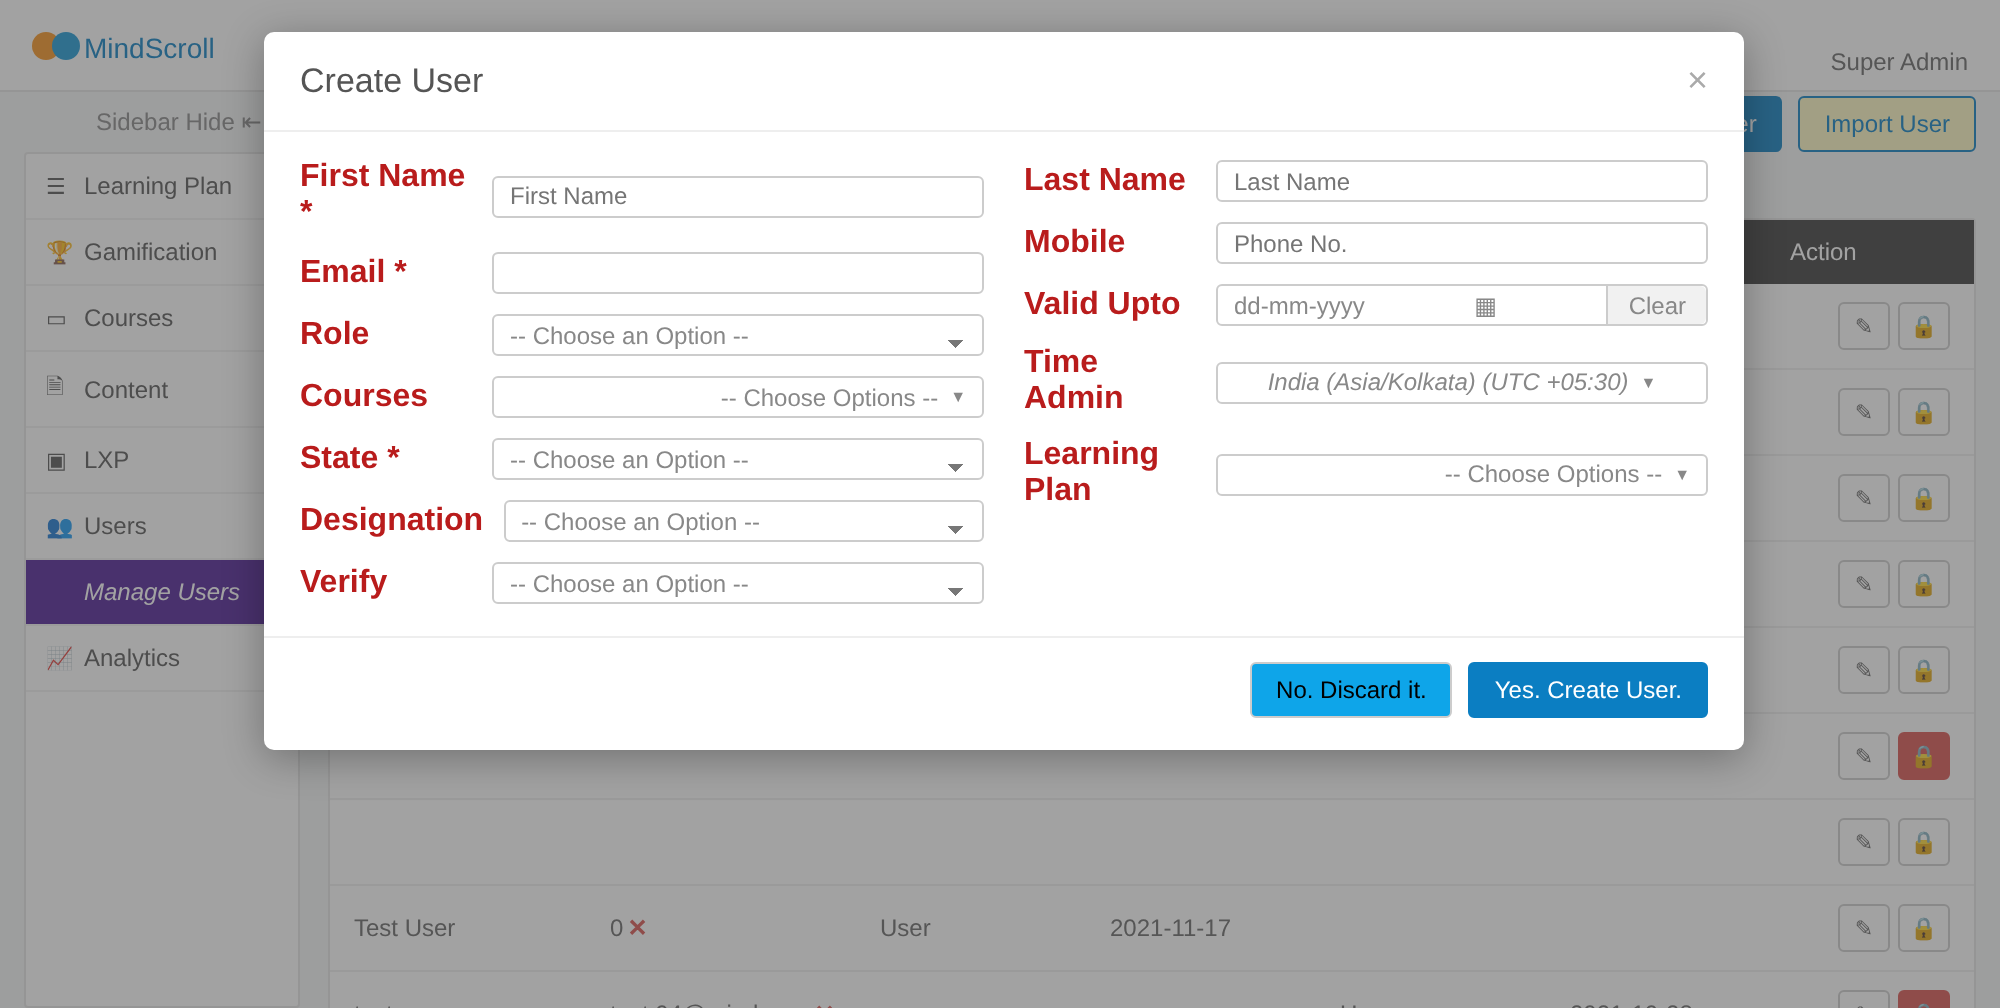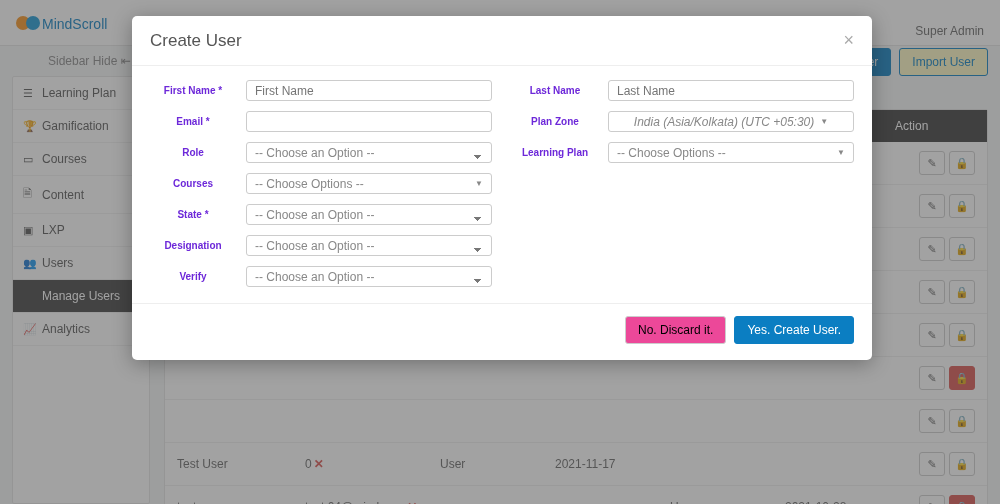--- a/index.html
+++ b/index.html
@@ -16,26 +16,26 @@
 .caret-down { font-size: 9px; }
 
 
 .sub-toolbar { height: 30px; display: flex; align-items: center; padding: 0 16px 0 48px; font-size: 12px; color: #888; justify-content: space-between; }
 .sub-toolbar .right { display: flex; gap: 12px; }
 
 
 .layout { display: flex; height: calc(504px - 46px - 30px); }
 .sidebar { width: 138px; background: #fff; border: 1px solid #e5e5e5; margin-left: 12px; border-radius: 2px; }
 .sidebar .item { padding: 9px 10px; font-size: 12px; color: #555; border-bottom: 1px solid #f0f0f0; display: flex; align-items: center; gap: 7px; }
-.sidebar .item.active { background: #404040; color: #fff; }
+.sidebar .item.active { background: #4c1d95; color: #fff; font-style: italic; }
 .sidebar .item .ico { width: 12px; display: inline-block; font-size: 11px; }
 
 .main { flex: 1; padding: 0 12px 0 14px; }
 .page-head { display: flex; justify-content: flex-end; gap: 8px; margin-bottom: 6px; margin-top: -28px; }
-.btn { padding: 6px 12px; font-size: 12px; border-radius: 3px; border: 1px solid #ccc; background: #ec4899; cursor: pointer; }
+.btn { padding: 6px 12px; font-size: 12px; border-radius: 3px; border: 1px solid #ccc; background: #0ea5e9; cursor: pointer; }
 .btn-primary { background: #0b7ec2; border-color: #0b7ec2; color: #fff; }
 .btn-outline-primary { background: #fef9c3; border-color: #0b7ec2; color: #0b7ec2; }
 
 .table-panel { background: #fff; border: 1px solid #e5e5e5; border-radius: 2px; margin-top: 33px; }
 .thead { background: #3a3a3a; color: #fff; display: flex; padding: 9px 12px; font-size: 12px; }
 .thead .col-action { margin-left: auto; text-align: center; flex: 0 0 80px; }
 .tbody .row { display: flex; align-items: center; padding: 9px 12px; border-bottom: 1px solid #eee; font-size: 12px; color: #666; }
 .col-name { flex: 0 0 128px; }
 .col-email { flex: 0 0 230px; }
 .col-mobile { flex: 0 0 135px; }
@@ -48,28 +48,28 @@
 
 
 .backdrop { position: absolute; inset: 0; background: rgba(70,70,70,0.5); }
 .modal { position: absolute; top: 16px; left: 132px; width: 740px; background: #fff; border-radius: 5px; box-shadow: 0 4px 20px rgba(0,0,0,0.3); }
 .modal-head { padding: 14px 18px; border-bottom: 1px solid #eee; display: flex; justify-content: space-between; align-items: center; }
 .modal-title { font-size: 17px; color: #555; font-weight: 400; }
 .modal-close { color: #aaa; font-size: 18px; cursor: pointer; }
 .modal-body { padding: 14px 18px 6px; display: flex; gap: 20px; }
 .form-col { flex: 1; }
 .form-row { display: flex; align-items: center; margin-bottom: 10px; }
-.form-row label { flex: 0 0 96px; text-align: center; padding-right: 10px; font-size: 10px; color: #6d28d9; font-weight: 600; }
+.form-row label { flex: 0 0 96px; text-align: left; padding-right: 10px; font-size: 16px; color: #b91c1c; font-weight: 600; }
 .form-ctrl { flex: 1; }
 .input, .select, .multiselect, .date-wrap { width: 100%; height: 21px; border: 1px solid #ccc; border-radius: 3px; padding: 0 8px; font-size: 12px; color: #888; background: #fff; }
 .input-group { display: flex; }
 .input-group .input { border-top-right-radius: 0; border-bottom-right-radius: 0; }
 .input-group .addon { border: 1px solid #ccc; border-left: none; background: #f1f1f1; padding: 0 10px; display: flex; align-items: center; border-radius: 0 3px 3px 0; font-size: 12px; cursor: pointer; }
 .select { appearance: none; -webkit-appearance: none; background-image: linear-gradient(45deg, transparent 50%, #777 50%), linear-gradient(135deg, #777 50%, transparent 50%); background-position: calc(100% - 13px) 12px, calc(100% - 9px) 12px; background-size: 4px 4px, 4px 4px; background-repeat: no-repeat; }
-.multiselect { display: flex; align-items: center; justify-content: space-between; gap: 6px; }
+.multiselect { display: flex; align-items: center; justify-content: flex-end; gap: 6px; }
 .multiselect .car { font-size: 8px; }
 .date-wrap { display: flex; align-items: center; justify-content: space-between; padding: 0 0 0 8px; }
 .date-wrap .date-icon { padding: 0 8px; }
 .date-wrap .clear { border-left: 1px solid #ccc; height: 100%; display: flex; align-items: center; padding: 0 10px; background: #f1f1f1; border-radius: 0 3px 3px 0; cursor: pointer; }
 .tz { display: flex; align-items: center; justify-content: center; gap: 6px; font-style: italic; }
 
 .modal-foot { padding: 12px 18px 16px; display: flex; justify-content: flex-end; gap: 8px; border-top: 1px solid #eee; }
 
 .toolbar-link { color: #888; }
 </style>
@@ -325,21 +325,35 @@
         <label>Verify</label>
         <div class="form-ctrl"><select class="select"><option>-- Choose an Option --</option></select></div>
       </div>
     </div>
     <div class="form-col">
       <div class="form-row">
         <label>Last Name</label>
         <div class="form-ctrl"><input class="input" placeholder="Last Name" style=""></div>
       </div>
       <div class="form-row">
-        <label>Plan Zone</label>
+        <label>Mobile</label>
+        <div class="form-ctrl"><input class="input" placeholder="Phone No." style=""></div>
+      </div>
+      <div class="form-row">
+        <label>Valid Upto</label>
+        <div class="form-ctrl">
+          <div class="date-wrap">
+            <span>dd-mm-yyyy</span>
+            <span class="date-icon">▦</span>
+            <span class="clear">Clear</span>
+          </div>
+        </div>
+      </div>
+      <div class="form-row">
+        <label>Time Admin</label>
         <div class="form-ctrl">
             <div class="multiselect tz">
               <span>India (Asia/Kolkata) (UTC +05:30)</span>
               <span class="car">▼</span>
             </div>
           </div>
       </div>
       <div class="form-row">
         <label>Learning Plan</label>
         <div class="form-ctrl">

